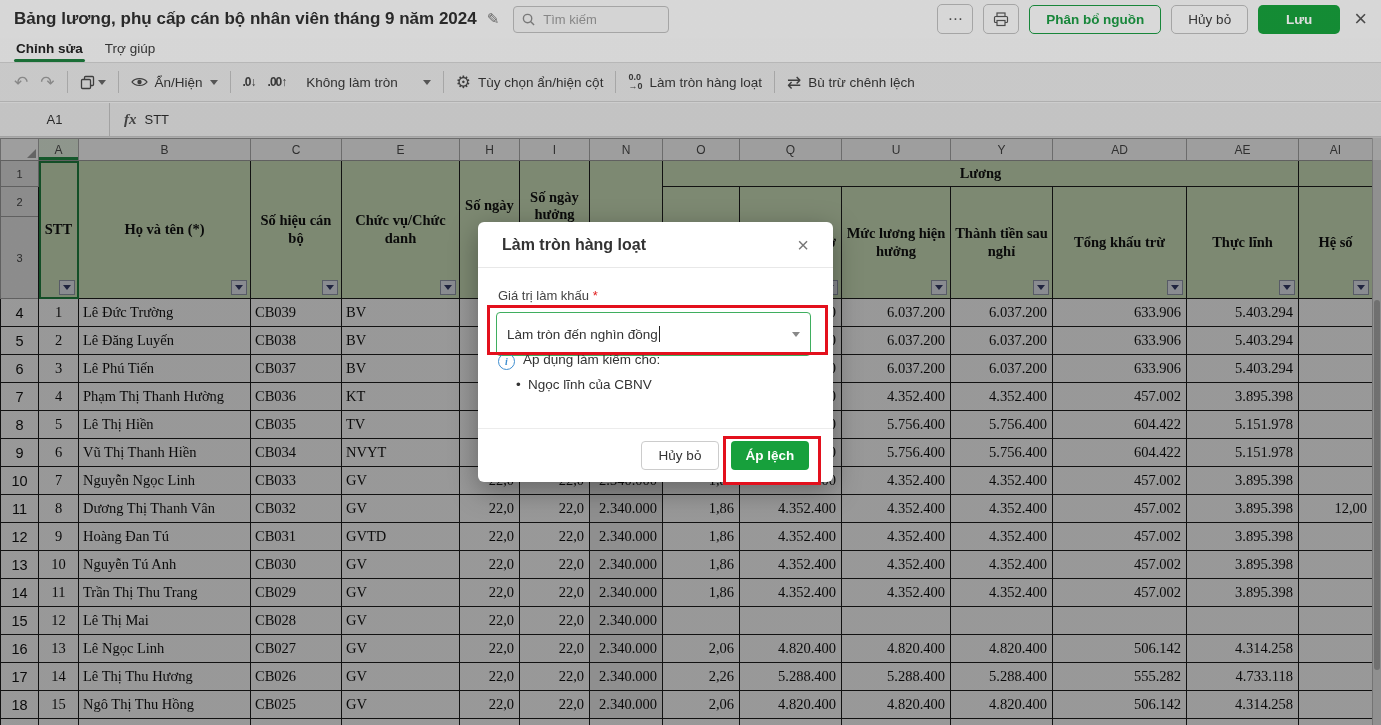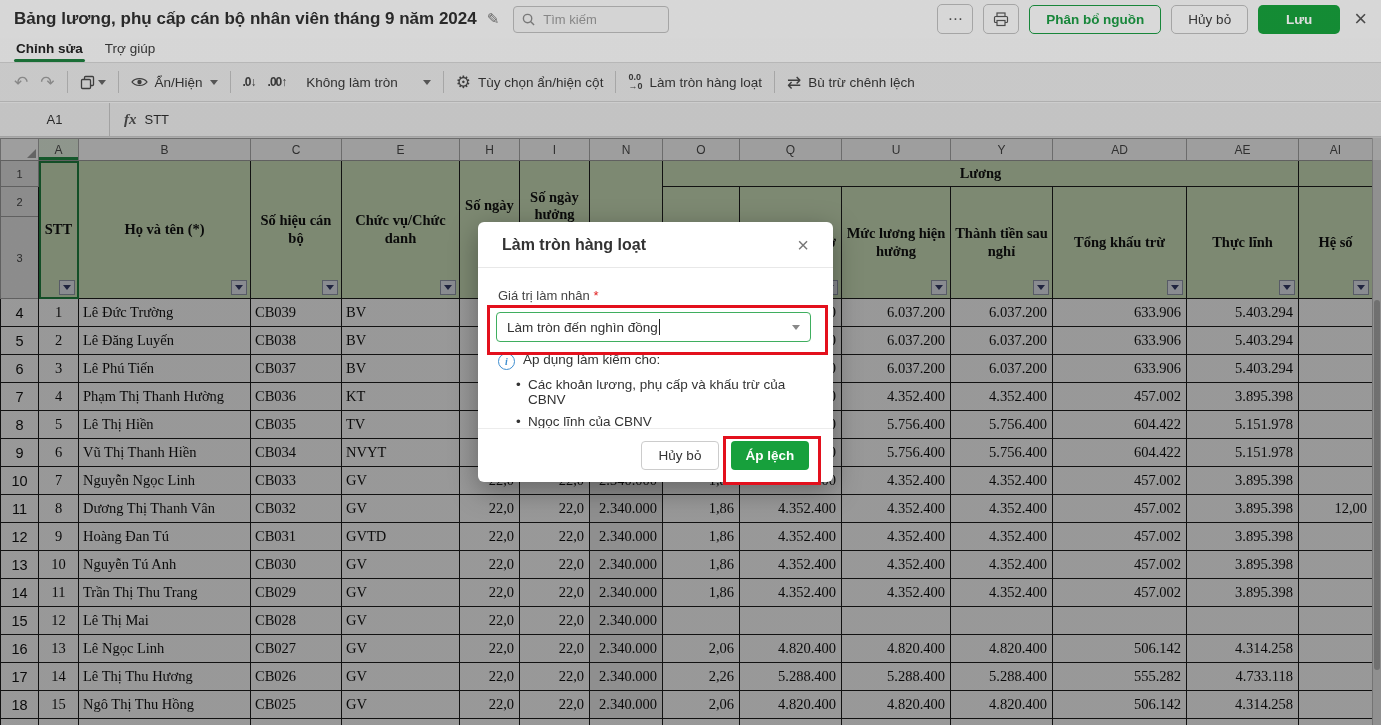--- a/index.html
+++ b/index.html
@@ -80,21 +80,21 @@
       rgba(0,0,0,0.30) 137px, rgba(0,0,0,0.30) 160px,
       rgba(0,0,0,0.38) 160px, rgba(0,0,0,0.38) 100%);}
 
   
   .modal{position:absolute;left:478px;top:222px;width:355px;height:260px;background:#fff;border-radius:6px;box-shadow:0 8px 28px rgba(0,0,0,0.35);z-index:10;}
   .m-head{position:absolute;left:0;right:0;top:0;height:46px;border-bottom:1px solid #e8e8e8;display:flex;align-items:center;padding:0 24px;box-sizing:border-box;}
   .m-title{font-size:16px;font-weight:600;color:#333;}
   .m-x{margin-left:auto;font-size:20px;color:#777;cursor:pointer;line-height:1;}
   .m-label{position:absolute;left:20px;top:66px;font-size:13px;color:#444;}
   .m-label .req{color:#e02020;}
-  .m-select{position:absolute;left:18px;right:22px;top:90px;height:30px;border:1.5px solid #3fae5f;border-radius:4px;background:#fff;display:flex;align-items:center;padding:0 10px;box-sizing:border-box;font-size:13.5px;color:#333;cursor:pointer;}
+  .m-select{position:absolute;left:18px;right:22px;top:90px;height:44px;border:1.5px solid #3fae5f;border-radius:4px;background:#fff;display:flex;align-items:center;padding:0 10px;box-sizing:border-box;font-size:13.5px;color:#333;cursor:pointer;}
   .m-select .caretline{width:1px;height:16px;background:#222;margin-left:1px;}
   .m-select .cv{margin-left:auto;border-top-color:#888;}
   .m-info{position:absolute;left:20px;top:130px;right:16px;font-size:13.5px;color:#333;}
   .m-info .irow{display:flex;align-items:flex-start;gap:8px;}
   .iico{flex:0 0 auto;width:15px;height:15px;border:1.2px solid #3e8ed0;border-radius:50%;color:#3e8ed0;font-size:10px;font-weight:bold;display:flex;align-items:center;justify-content:center;margin-top:1px;font-family:"Liberation Serif",serif;font-style:italic;}
   .m-info .bullet{padding-left:30px;margin-top:7px;position:relative;}
   .m-info .bullet::before{content:"•";position:absolute;left:18px;color:#333;}
   .m-foot{position:absolute;left:0;right:0;top:206px;bottom:0;border-top:1px solid #ececec;display:flex;justify-content:flex-end;align-items:center;gap:12px;padding:0 24px;box-sizing:border-box;}
   .m-btn{height:29px;min-width:78px;border-radius:4px;font-size:13.5px;display:flex;align-items:center;justify-content:center;padding:0 14px;box-sizing:border-box;cursor:pointer;}
   .m-cancel{border:1px solid #ccc;background:#fff;color:#333;}
@@ -571,33 +571,32 @@
     </div>
 
   <div class="dim"></div>
 
   <div class="modal">
     <div class="m-head">
       <span class="m-title">Làm tròn hàng loạt</span>
       <span class="m-x">×</span>
     </div>
     <div class="m-label">
-      <span>Giá trị làm nhân</span> <span class="req">*</span>
+      <span>Giá trị làm khấu</span> <span class="req">*</span>
     </div>
     <div class="m-select">
       <span>Làm tròn đến nghìn đồng</span>
       <span class="caretline"></span>
       <i class="cv"></i>
     </div>
     <div class="m-info">
       <div class="irow">
         <span class="iico">i</span>
         <span>Áp dụng làm kiếm cho:</span>
       </div>
-      <div class="bullet">Các khoản lương, phụ cấp và khấu trừ của CBNV</div>
       <div class="bullet">Ngọc lĩnh của CBNV</div>
     </div>
     <div class="m-foot">
       <div class="m-btn m-cancel">Hủy bỏ</div>
       <div class="m-btn m-apply">Áp lệch</div>
     </div>
   </div>
 
   <div class="anno anno-select"></div>
   <div class="anno anno-apply"></div>

